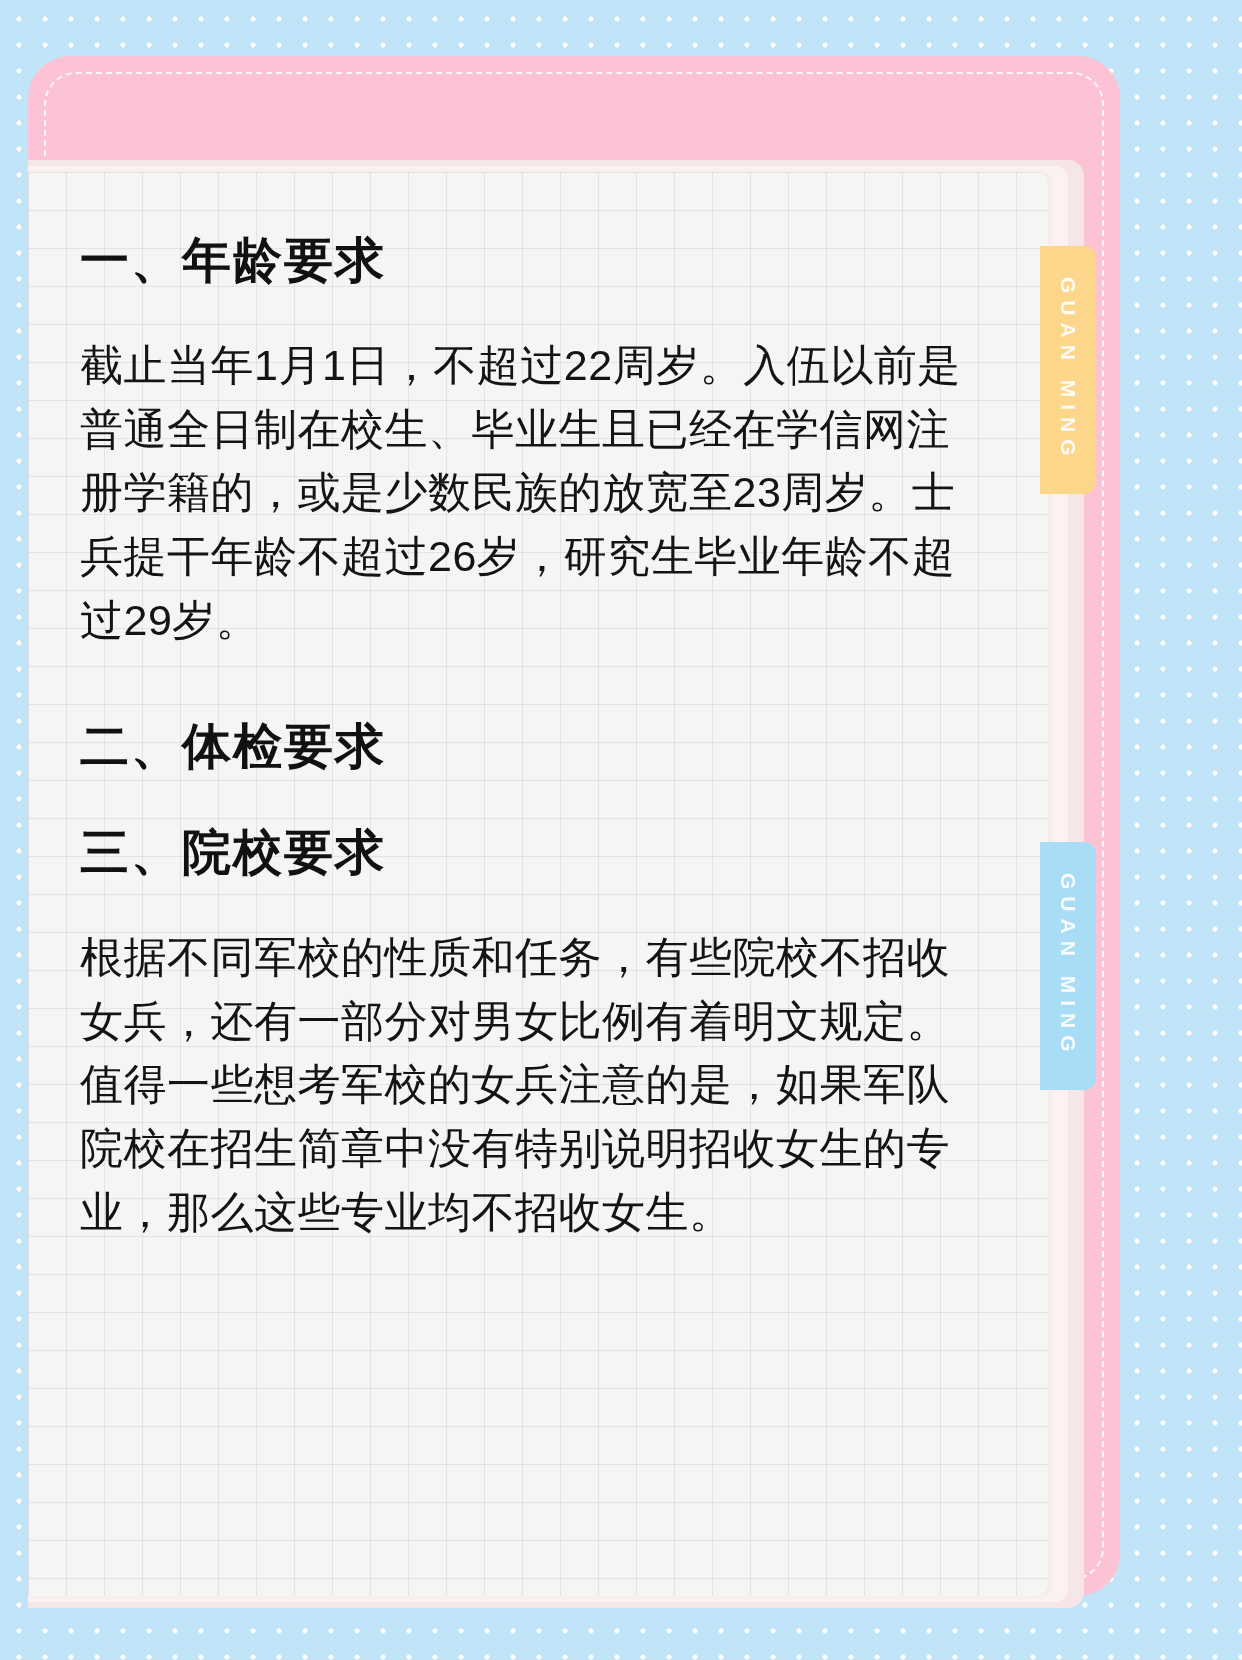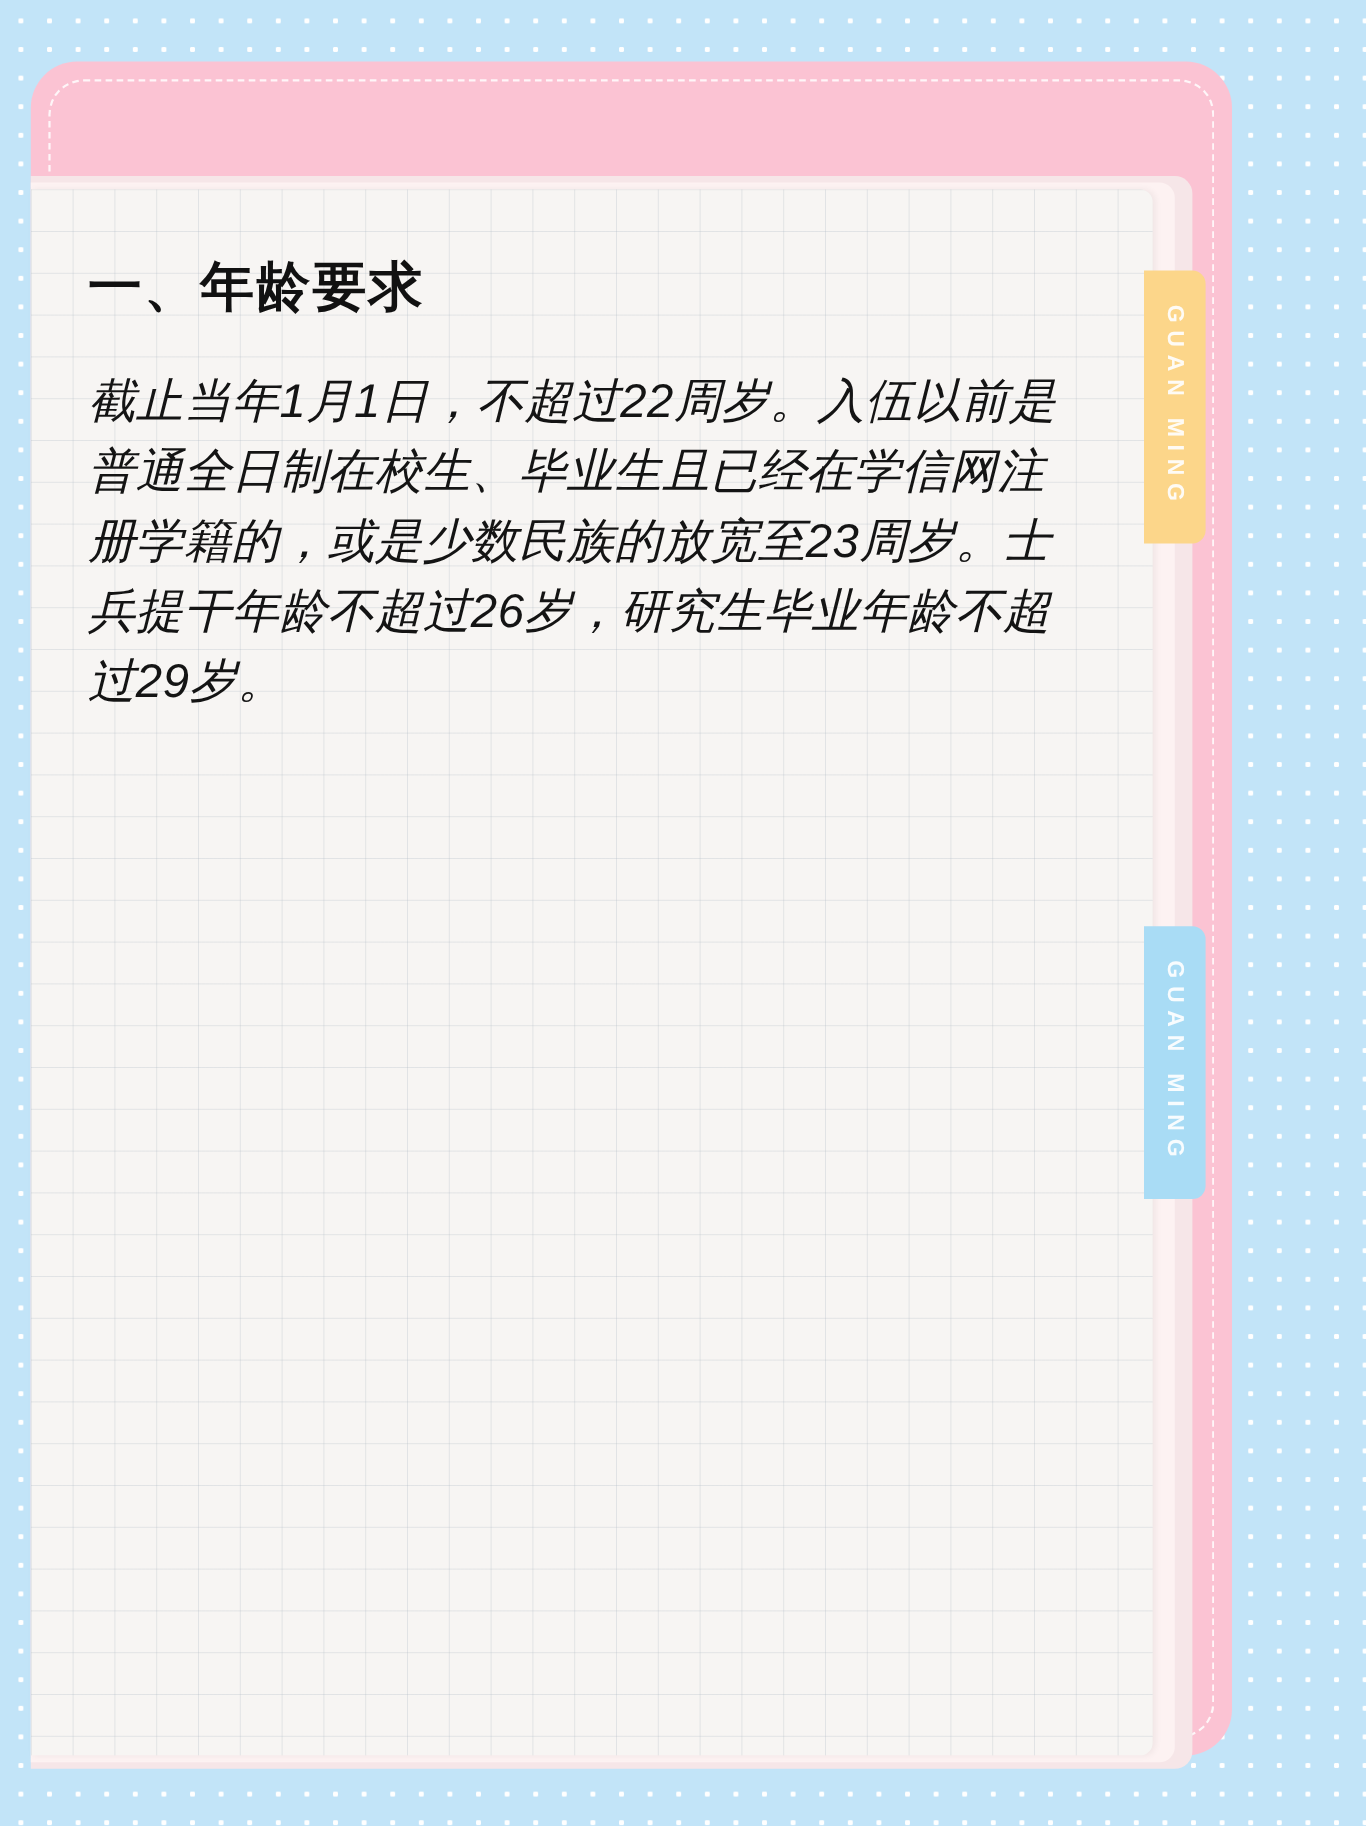--- a/index.html
+++ b/index.html
@@ -134,21 +134,20 @@
     letter-spacing: 2px;
     color: #111111;
   }
   p.para {
     font-size: 43px;
     line-height: 1.48;
     margin: 0 0 62px 0;
     letter-spacing: 0.5px;
     color: #141414;
     font-weight: 500;
-    font-style: italic;
   }
   .block:last-child p.para {
     margin-bottom: 0;
   }
 </style>
 </head>
 <body>
 
 <div class="bg-dots"></div>
 
@@ -160,22 +159,27 @@
 
   <div class="sheet">
     <div class="sheet-inner doc">
 
       <div class="block">
         <h2 class="heading">一、年龄要求</h2>
         <p class="para">截止当年1月1日，不超过22周岁。入伍以前是普通全日制在校生、毕业生且已经在学信网注册学籍的，或是少数民族的放宽至23周岁。士兵提干年龄不超过26岁，研究生毕业年龄不超过29岁。</p>
       </div>
 
       <div class="block">
+        <h2 class="heading">二、体检要求</h2>
       </div>
 
+      <div class="block">
+        <h2 class="heading">三、院校要求</h2>
+        <p class="para">根据不同军校的性质和任务，有些院校不招收女兵，还有一部分对男女比例有着明文规定。值得一些想考军校的女兵注意的是，如果军队院校在招生简章中没有特别说明招收女生的专业，那么这些专业均不招收女生。</p>
+      </div>
 
     </div>
   </div>
 
   <div class="tab tab-yellow">
     <span>GUAN MING</span>
   </div>
   <div class="tab tab-blue">
     <span>GUAN MING</span>
   </div>

